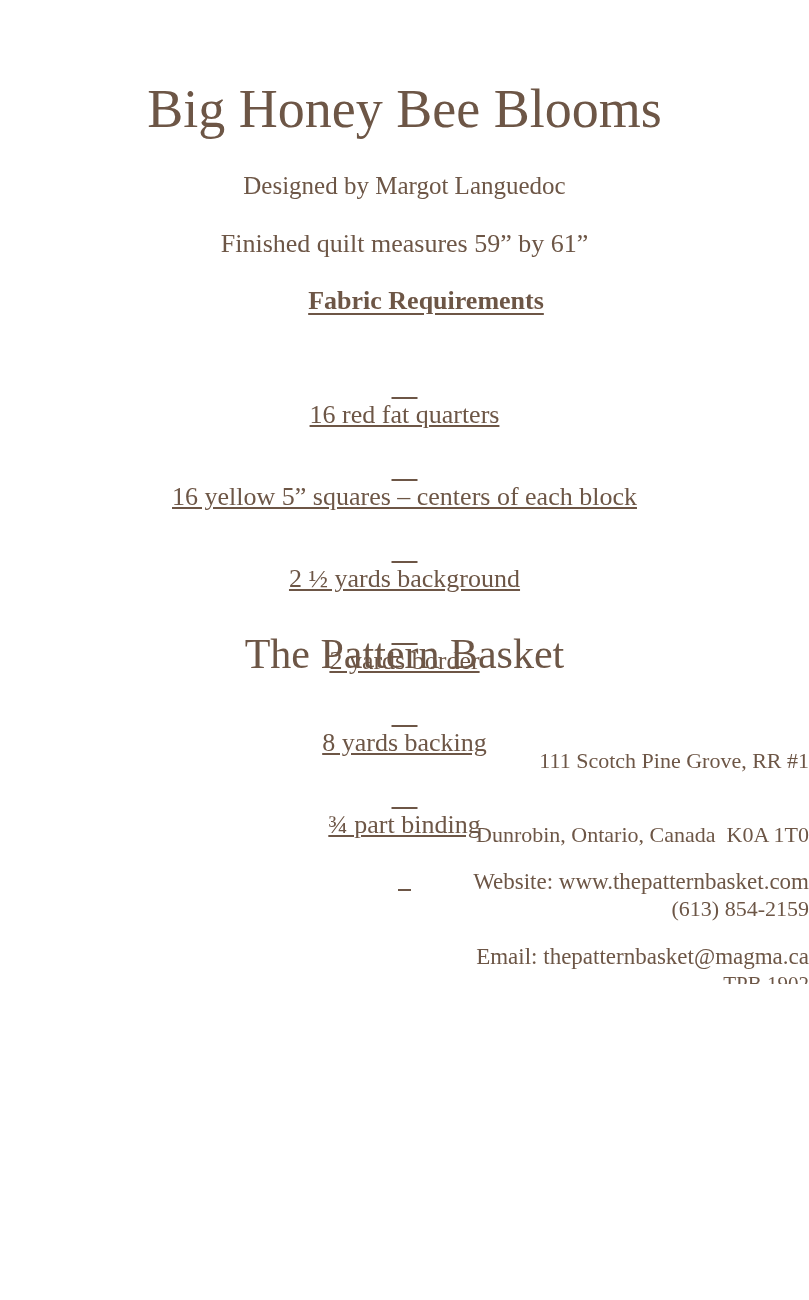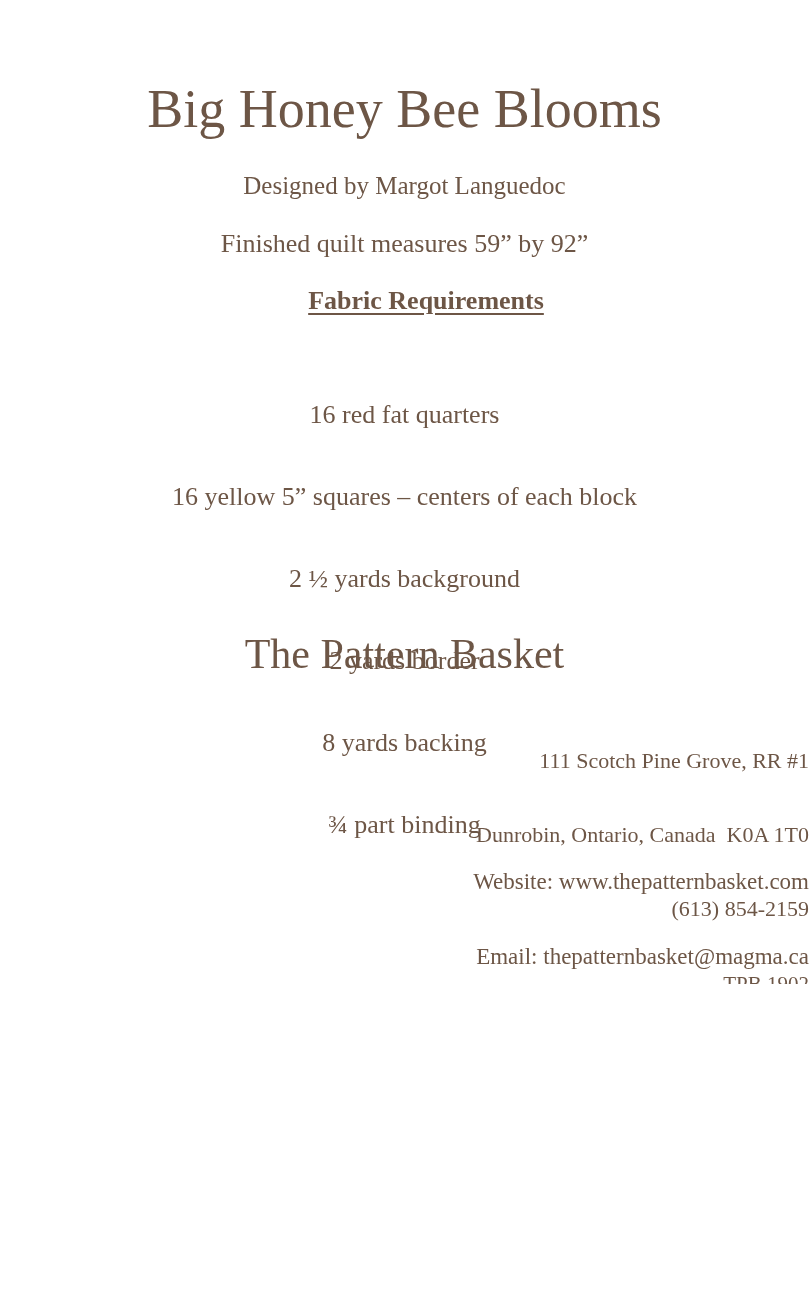--- a/index.html
+++ b/index.html
@@ -27,42 +27,42 @@
   .serif { font-family: "Liberation Serif", "DejaVu Serif", serif; }
   .sans  { font-family: Liberation Serif, serif; text-align: right; }
 
   .title       { top: 82px;  font-size: 54px; }
   .designer    { top: 173px; font-size: 25px; }
   .size        { top: 231px; font-size: 26px; }
   .fr-heading  { top: 288px; font-size: 26px; font-weight: bold;
                  text-decoration: underline;
                  text-decoration-thickness: 2px;
                  text-underline-offset: 4px; margin-left: 43px; }
-  .fr-list     { top: 348px; font-size: 26px; }
+  .fr-list     { top: 348px; font-size: 26px; text-decoration: underline; }
   .fr-list div { line-height: 30px; }
   .pub-name    { top: 633px; font-size: 42px; }
   .address     { top: 702px; font-size: 22px; }
   .address div { line-height: 30px; }
   .contact     { top: 821px; font-size: 23px; margin-left: 6px; }
   .contact div { line-height: 29px; }
   .tpb         { top: 974px;  font-size: 21px; }
   .copyright   { top: 1033px; font-size: 22px; }
   .legal       { top: 1082px; font-size: 17px; }
   .legal div   { line-height: 25px; }
 </style>
 </head>
 <body>
 
 <div class="page">
 
   <div class="line serif title">Big Honey Bee Blooms</div>
 
   <div class="line serif designer">Designed by Margot Languedoc</div>
 
-  <div class="line serif size">Finished quilt measures 59” by 92”</div>
+  <div class="line serif size">Finished quilt measures 59” by 61”</div>
 
   <div class="line serif fr-heading">Fabric Requirements</div>
 
   <div class="line serif fr-list">
     <div>16 red fat quarters</div>
     <div>16 yellow 5” squares – centers of each block</div>
     <div>2 ½ yards background</div>
     <div>2 yards border</div>
     <div>8 yards backing</div>
     <div>¾ part binding</div>

